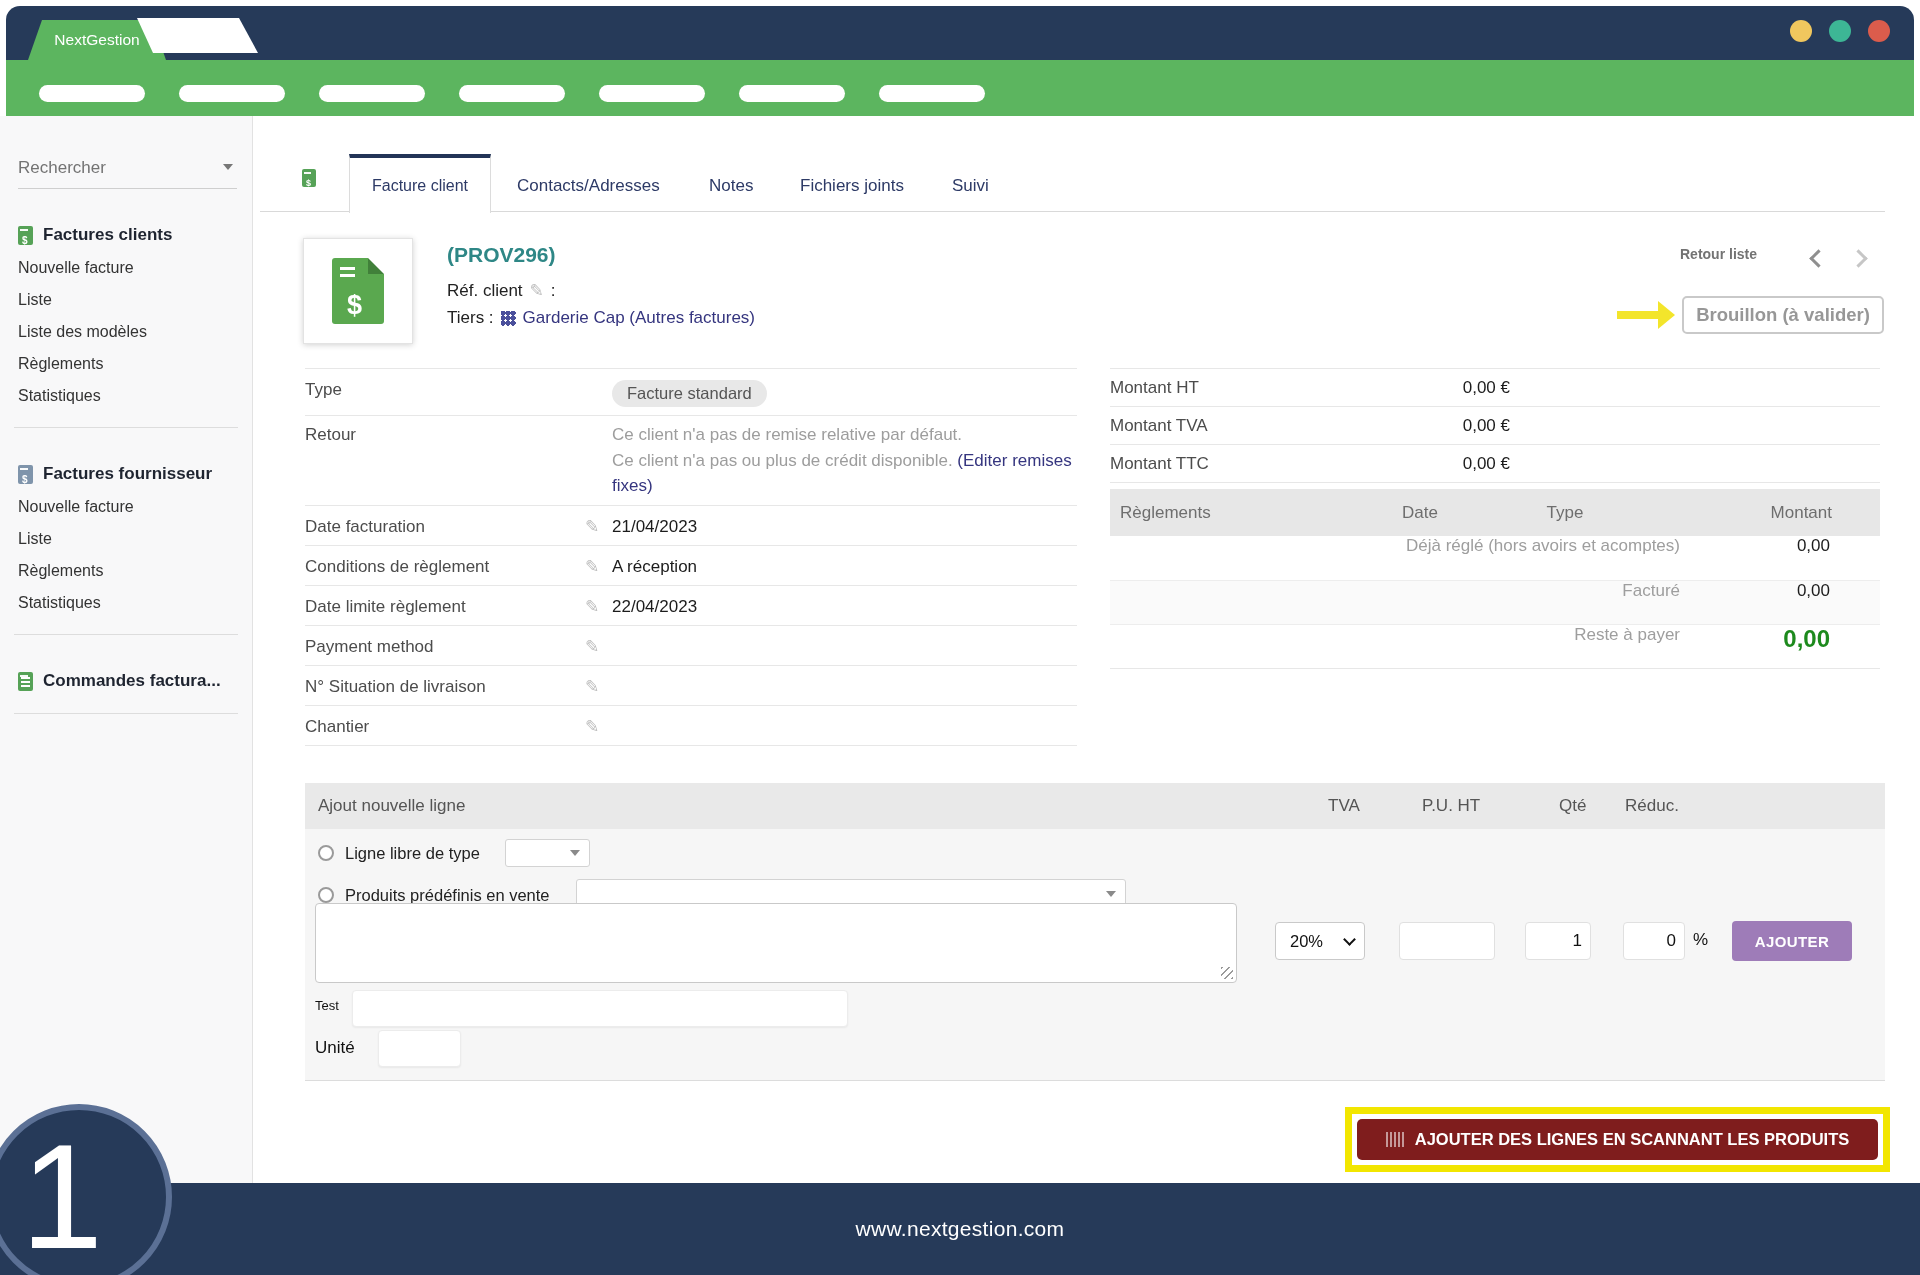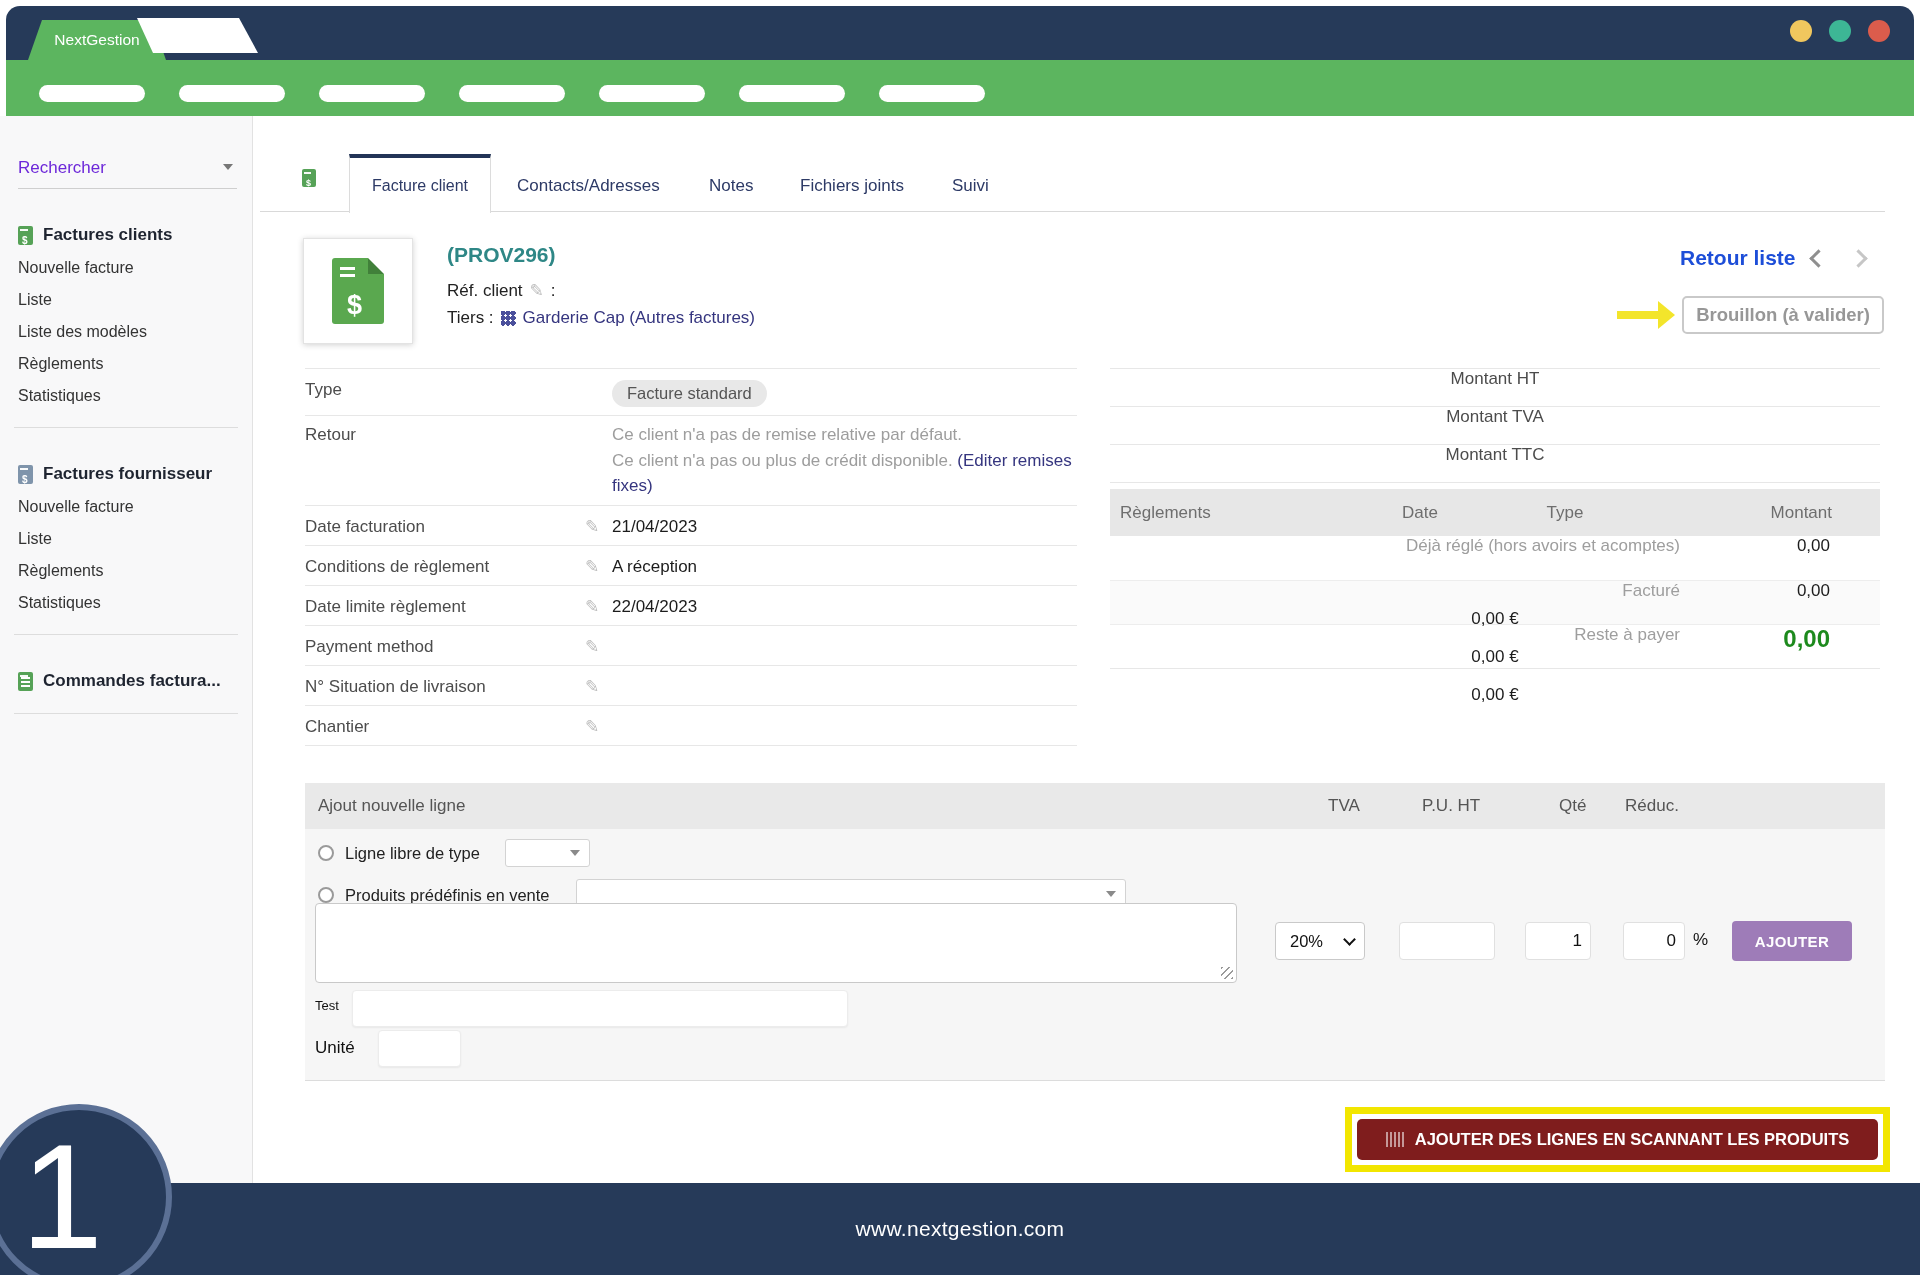--- a/index.html
+++ b/index.html
@@ -20,21 +20,21 @@
   .light { width:22px; height:22px; border-radius:50%; }
   .light.yellow{ background:#f0c75e; } .light.teal{ background:#3db695; } .light.red{ background:#db5c4c; }
 
   
   .navgreen { position:absolute; left:6px; top:60px; right:6px; height:56px; background:#5cb55f; }
   .pill { position:absolute; top:25px; width:106px; height:17px; border-radius:9px; background:#fff; }
 
   
   .sidebar { position:absolute; left:0; top:116px; width:253px; height:1067px;
     background:#f8f8f9; border-right:1px solid #e2e2e2; padding:40px 16px 0 18px; }
-  .search-box { position:relative; width:219px; color:#6d28d9; font-size:17px;
+  .search-box { position:relative; width:219px; color:#737373; font-size:17px;
     padding:2px 0 10px 0; border-bottom:1px solid #cfcfcf; }
   .search-caret { position:absolute; right:4px; top:8px; width:0; height:0;
     border-left:5px solid transparent; border-right:5px solid transparent; border-top:6px solid #777; }
   .side-section { margin-top:36px; }
   .side-title { display:flex; align-items:center; gap:10px; font-weight:bold; font-size:17px; color:#1e2430; }
   .side-item { font-size:16px; color:#333; margin-top:14px; cursor:pointer; }
   .side-divider { height:1px; background:#ddd; margin:22px 0 0 -4px; width:224px; }
   .mini-doc { width:15px; height:19px; border-radius:2px; background:#56a257; position:relative; flex:0 0 15px; }
   .mini-doc::before { content:"$"; position:absolute; left:4px; bottom:-1px; color:#fff; font-size:10px; font-weight:bold; }
   .mini-doc::after { content:""; position:absolute; top:3px; left:2px; width:8px; height:2px; background:rgba(255,255,255,.95); }
@@ -60,21 +60,21 @@
   .doc-lg::before { content:""; position:absolute; top:0; right:0; border-width:8px; border-style:solid;
     border-color:#fff #fff #41803a #41803a; }
   .doc-lg::after { content:"$"; position:absolute; bottom:3px; left:15px; color:#fff; font-weight:bold; font-size:27px; }
   .doc-lines { position:absolute; top:9px; left:8px; width:15px; height:3px; background:#fff; box-shadow:0 7px 0 #fff; }
   .inv-ref { position:absolute; left:447px; top:243px; font-size:21px; font-weight:bold; color:#2e8786; }
   .inv-line { position:absolute; left:447px; font-size:17px; color:#222; display:flex; align-items:center; gap:7px; }
   .pencil { color:#bcbcbc; font-size:17px; display:inline-block; cursor:pointer; }
   .bldg { width:15px; height:15px; display:inline-block; background-color:#4a4f9b;
     background-image:radial-gradient(#fff 1px, transparent 1.4px); background-size:5px 5px; background-position:2px 2px; }
   .ln { color:#35357f; cursor:pointer; }
-  .retour { position:absolute; left:1680px; top:246px; font-size:21px; font-weight:bold; color:#1d4ed8; cursor:pointer; }
+  .retour { position:absolute; left:1680px; top:246px; font-size:14px; font-weight:bold; color:#737373; cursor:pointer; }
   .chev { position:absolute; top:252px; width:13px; height:13px; cursor:pointer; }
   .chev.prev { left:1812px; border-left:3px solid #8f8f8f; border-bottom:3px solid #8f8f8f; transform:rotate(45deg); }
   .chev.next { left:1852px; border-right:3px solid #c6c6c6; border-top:3px solid #c6c6c6; transform:rotate(45deg); }
   .arrow-shaft { position:absolute; left:1617px; top:311px; width:42px; height:8px; background:#f3e52b; }
   .arrow-head { position:absolute; left:1658px; top:301px; width:0; height:0;
     border-left:17px solid #f3e52b; border-top:14px solid transparent; border-bottom:14px solid transparent; }
   .status-badge { position:absolute; left:1682px; top:296px; width:202px; height:38px; background:#fff;
     border:2px solid #c9c9c9; border-radius:5px; display:flex; align-items:center; justify-content:center;
     font-size:18.5px; font-weight:600; color:#979797; }
 
@@ -84,21 +84,21 @@
   .dlabel { flex:0 0 280px; color:#4c4c4c; font-size:17px; padding-top:3px; }
   .dpencil { flex:0 0 27px; padding-top:2px; }
   .dvalue { font-size:17px; color:#1c1c1c; padding-top:3px; }
   .pillbadge { display:inline-block; background:#e8e8e8; border-radius:14px; padding:4px 15px;
     color:#555; font-size:16.5px; }
   .remises-text { width:460px; color:#9d9d9d; font-size:17px; line-height:1.5; }
 
   
   .summary { position:absolute; left:1110px; top:368px; width:770px; }
   .amounts { border-bottom:1px solid #e7e7e7; }
-  .srow { display:flex; align-items:center; border-top:1px solid #e7e7e7; height:38px;flex-direction:column; }
+  .srow { display:flex; align-items:center; border-top:1px solid #e7e7e7; height:38px; }
   .slabel { flex:0 0 240px; color:#4c4c4c; font-size:17px; }
   .svalue { flex:0 0 160px; text-align:right; color:#1c1c1c; font-size:17px; }
   .pay-header { margin-top:6px; height:47px; background:#e7e7e7; display:flex; align-items:center;
     font-size:17px; color:#6e6e6e; }
   .ph-title { flex:0 0 230px; padding-left:10px; }
   .ph-date { flex:0 0 160px; text-align:center; }
   .ph-type { flex:0 0 130px; text-align:center; }
   .ph-amount { flex:1; text-align:right; padding-right:48px; }
   .totrow { display:flex; align-items:flex-start; justify-content:flex-end; height:44px; padding-right:50px; }
   .totrow + .totrow { border-top:1px solid #ededed; }

